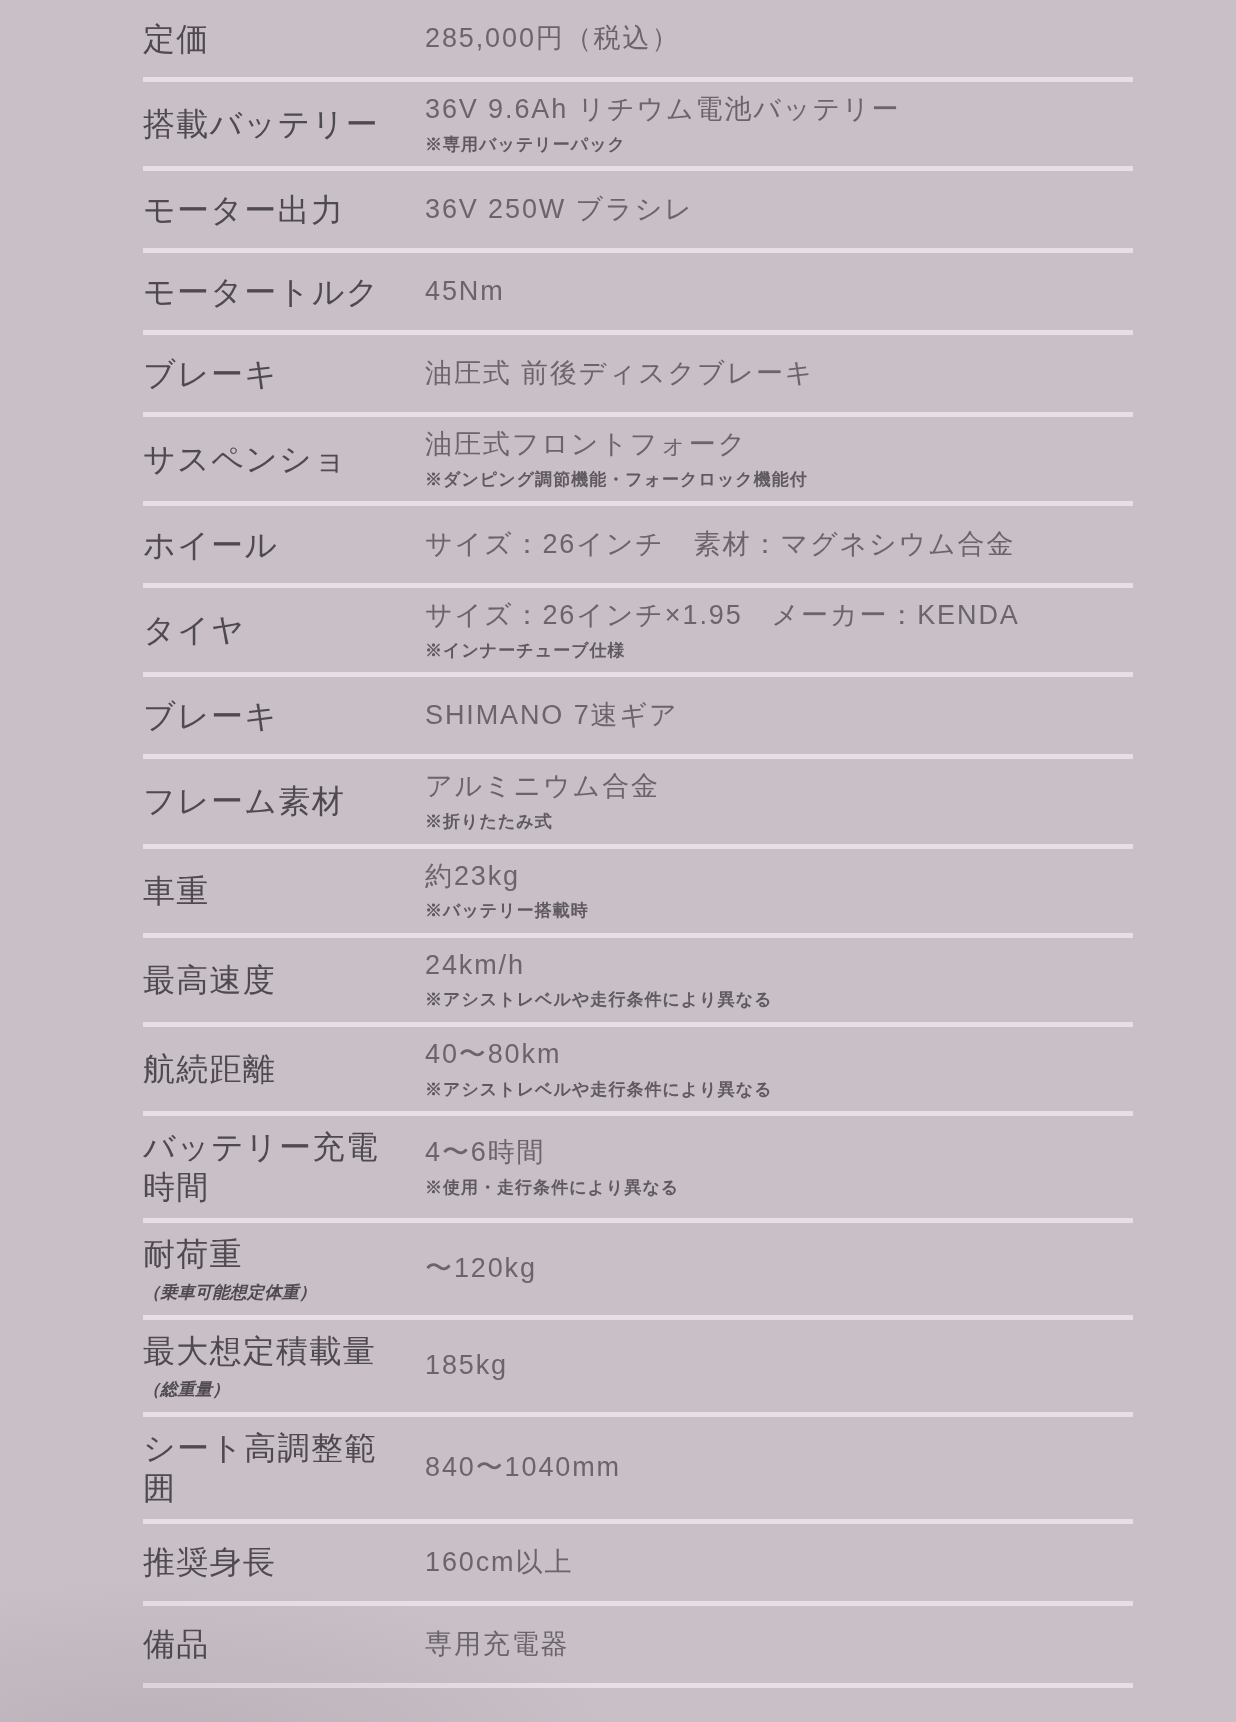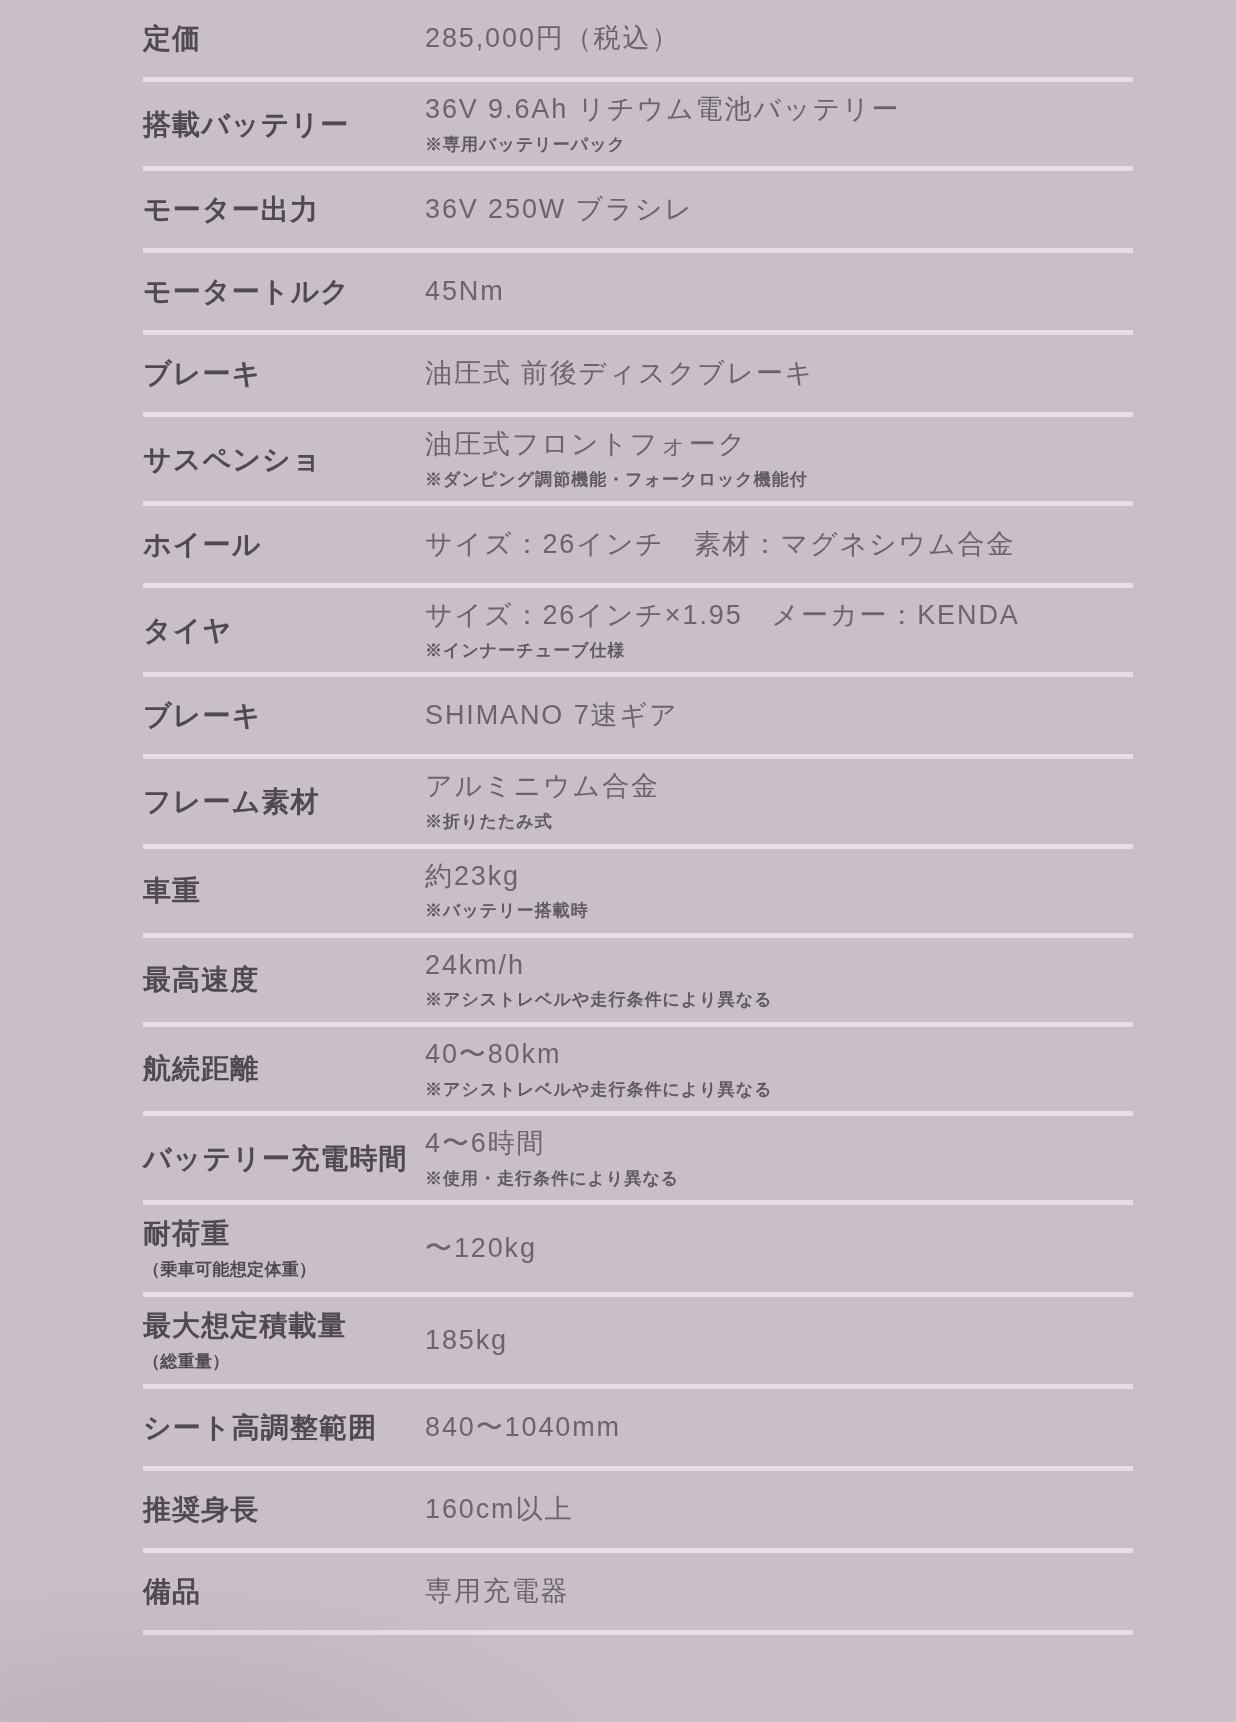--- a/index.html
+++ b/index.html
@@ -44,31 +44,32 @@
   .label-col {
     width: 282px;
     flex-shrink: 0;
     padding-right: 16px;
     display: flex;
     flex-direction: column;
     justify-content: center;
   }
   .label {
     color: var(--label);
-    font-size: 28px;
-    font-weight: 700;
+    font-size: 32px;
+    font-weight: 400;
     letter-spacing: 0.04em;
     line-height: 1.25;
   }
   .sublabel {
     color: var(--label);
     font-size: 17px;
     font-weight: 700;
     letter-spacing: 0.02em;
     margin-top: 7px;
+    font-style: italic;
   }
   .value-col {
     flex: 1;
     display: flex;
     flex-direction: column;
     justify-content: center;
   }
   .value {
     color: var(--value);
     font-size: 27px;

